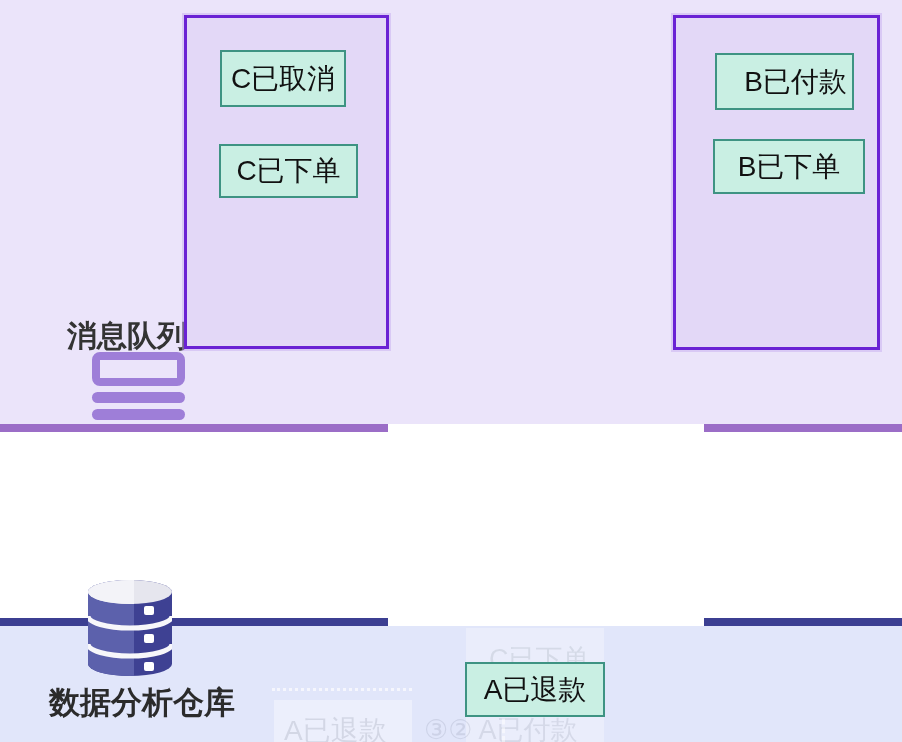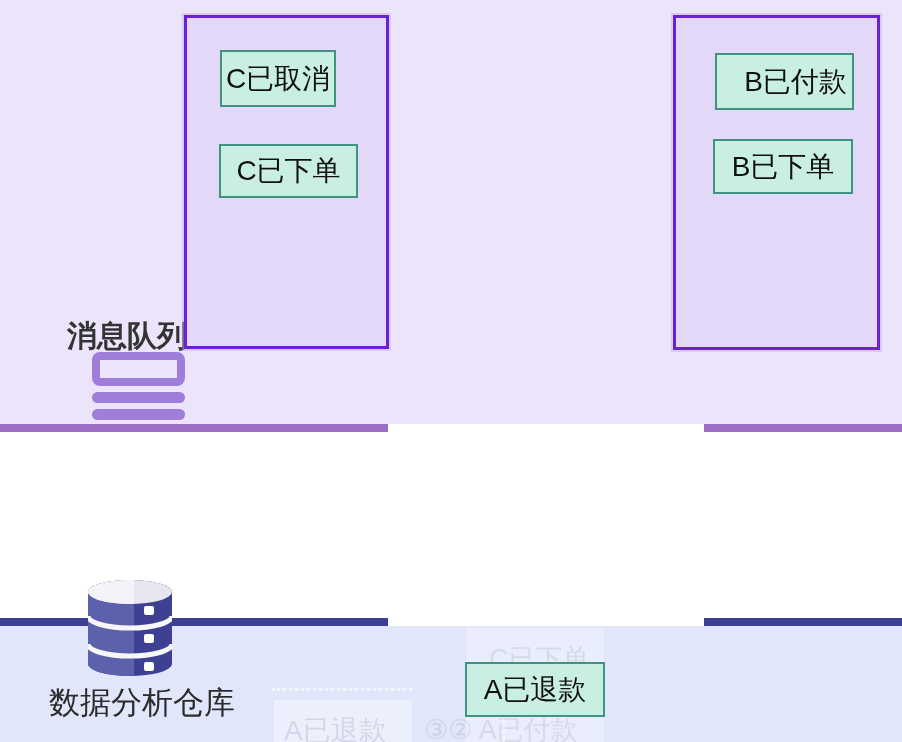--- a/index.html
+++ b/index.html
@@ -40,28 +40,28 @@
   }
   .queue-label{
     left:67px;top:316px;font-size:30px;font-weight:600;color:var(--text-dark);
     z-index:1;white-space:nowrap;
   }
   .queue-icon{left:92px;top:352px;width:93px;z-index:1;}
   .q-rect{box-sizing:border-box;width:93px;height:34px;border:8px solid var(--queue-accent);border-radius:8px;}
   .q-bar{width:93px;height:11px;background:var(--queue-accent);border-radius:6px;margin-top:6px;}
   .db-icon{left:88px;top:580px;width:84px;height:96px;z-index:2;}
   .warehouse-label{
-    left:49px;top:682px;font-size:31px;font-weight:400;color:#2b2b2b;
+    left:49px;top:682px;font-size:31px;font-weight:700;color:#2b2b2b;
     z-index:2;white-space:nowrap;
   }
   .chip-a{left:465px;top:662px;width:140px;height:55px;}
-  .chip-c1{left:220px;top:50px;width:116px;height:57px;}
+  .chip-c1{left:220px;top:50px;width:126px;height:57px;}
   .chip-c2{left:219px;top:144px;width:139px;height:54px;}
   .chip-b1{left:715px;top:53px;width:139px;height:57px;padding-left:22px;}
-  .chip-b2{left:713px;top:139px;width:140px;height:55px;}
+  .chip-b2{left:713px;top:139px;width:152px;height:55px;}
   
   .ghost{z-index:1;pointer-events:none;white-space:nowrap;}
   .ghost-box-top{left:466px;top:628px;width:138px;height:114px;background:rgba(255,255,255,.30);}
   .ghost-text-top{left:489px;top:641px;font-size:27px;font-weight:500;color:rgba(30,60,55,.10);}
   .ghost-box-left{left:274px;top:700px;width:138px;height:42px;background:rgba(255,255,255,.38);}
   .ghost-text-left{left:284px;top:712px;font-size:28px;font-weight:500;color:rgba(50,55,80,.13);}
   .ghost-text-right{left:424px;top:712px;font-size:27px;font-weight:500;color:rgba(50,55,80,.11);}
   .ghost-dots{left:272px;top:688px;width:140px;height:0;border-top:3px dotted rgba(255,255,255,.65);}
   .ghost-dash{left:502px;top:692px;width:0;height:50px;border-left:3px dashed rgba(255,255,255,.50);}
 </style>

